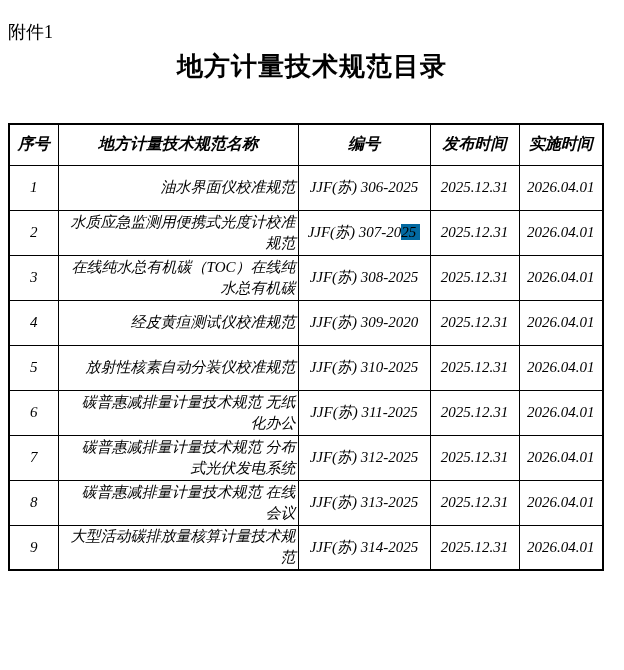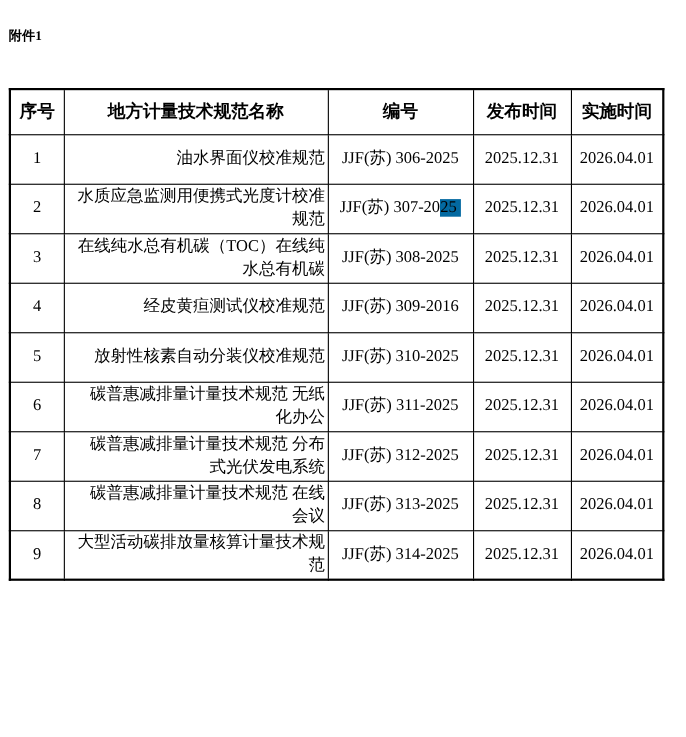--- a/index.html
+++ b/index.html
@@ -9,38 +9,39 @@
   }
   body {
     width: 624px;
     height: 670px;
     overflow: hidden;
     font-family: "Liberation Serif", "DejaVu Serif", serif;
     color: #000000;
   }
   .attachment {
     margin: 22px 0 0 8px;
-    font-size: 12px;
-    font-weight: bold;
+    font-size: 18px;
+    font-weight: normal;
     line-height: 21px;
   }
   .title {
     margin-top: 5px;
     text-align: center;
     font-size: 26px;
     font-weight: bold;
     line-height: 38px;
     letter-spacing: 1px;
   }
   table.spec-table {
     margin: 37px 16px 0 8px;
     width: 594px;
     table-layout: fixed;
     border-collapse: collapse;
     border: 2px solid #000000;
+    font-style: italic;
   }
   .spec-table th, .spec-table td {
     border: 1px solid #000000;
     vertical-align: middle;
     overflow: hidden;
   }
   .spec-table thead tr { height: 41px; }
   .spec-table tbody tr { height: 45px; }
   .spec-table th {
     font-size: 16px;
@@ -63,20 +64,21 @@
   .sel {
     padding-right: 4px;
   }
 </style>
 </head>
 <body>
 
 <div class="attachment">附件1</div>
 
 <div class="title">
+  <div>地方计量技术规范目录</div>
 </div>
 
 <table class="spec-table">
   <colgroup>
     <col style="width:49px">
     <col style="width:240px">
     <col style="width:132px">
     <col style="width:89px">
     <col style="width:84px">
   </colgroup>
@@ -107,21 +109,21 @@
       <tr>
         <td class="c-no">3</td>
         <td class="c-name">在线纯水总有机碳（TOC）在线纯水总有机碳</td>
         <td class="c-code">JJF(苏) 308-2025</td>
         <td class="c-date">2025.12.31</td>
         <td class="c-date">2026.04.01</td>
       </tr>
       <tr>
         <td class="c-no">4</td>
         <td class="c-name">经皮黄疸测试仪校准规范</td>
-        <td class="c-code">JJF(苏) 309-2016</td>
+        <td class="c-code">JJF(苏) 309-2020</td>
         <td class="c-date">2025.12.31</td>
         <td class="c-date">2026.04.01</td>
       </tr>
       <tr>
         <td class="c-no">5</td>
         <td class="c-name">放射性核素自动分装仪校准规范</td>
         <td class="c-code">JJF(苏) 310-2025</td>
         <td class="c-date">2025.12.31</td>
         <td class="c-date">2026.04.01</td>
       </tr>

